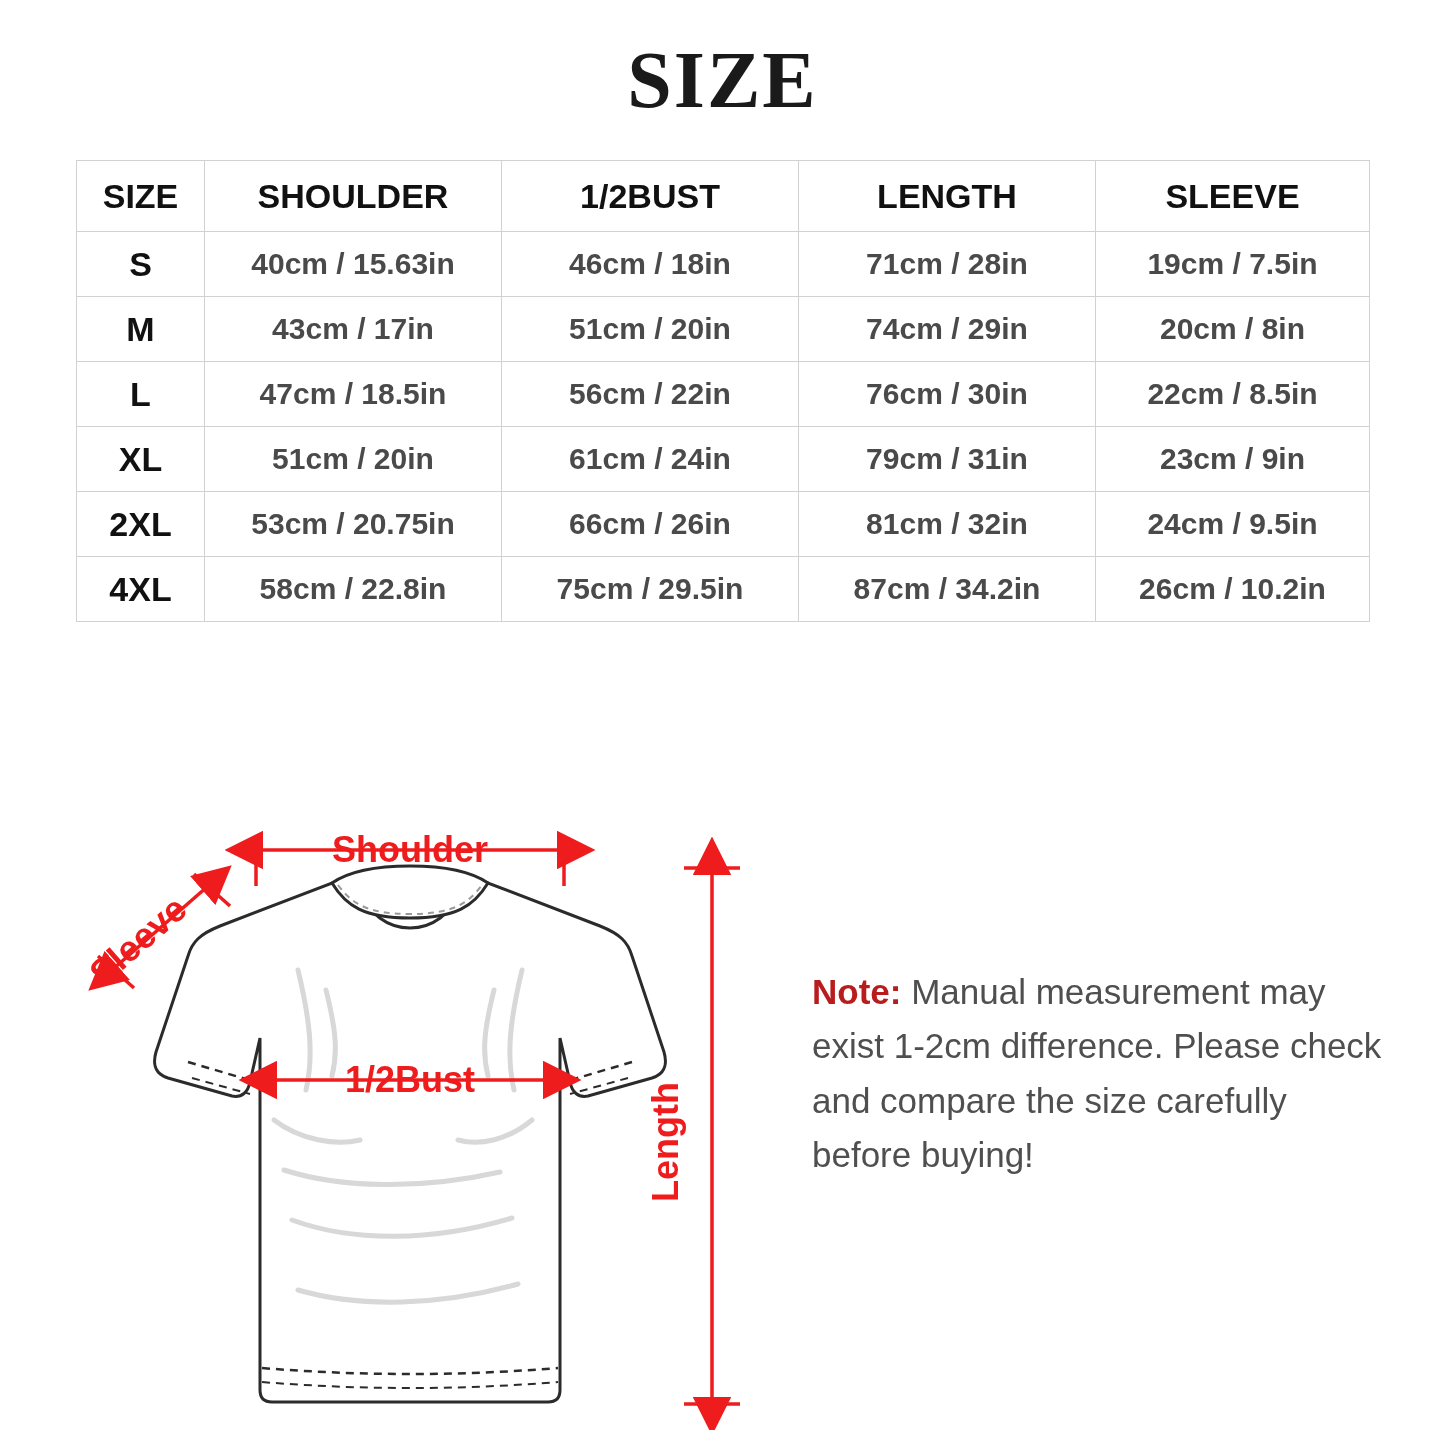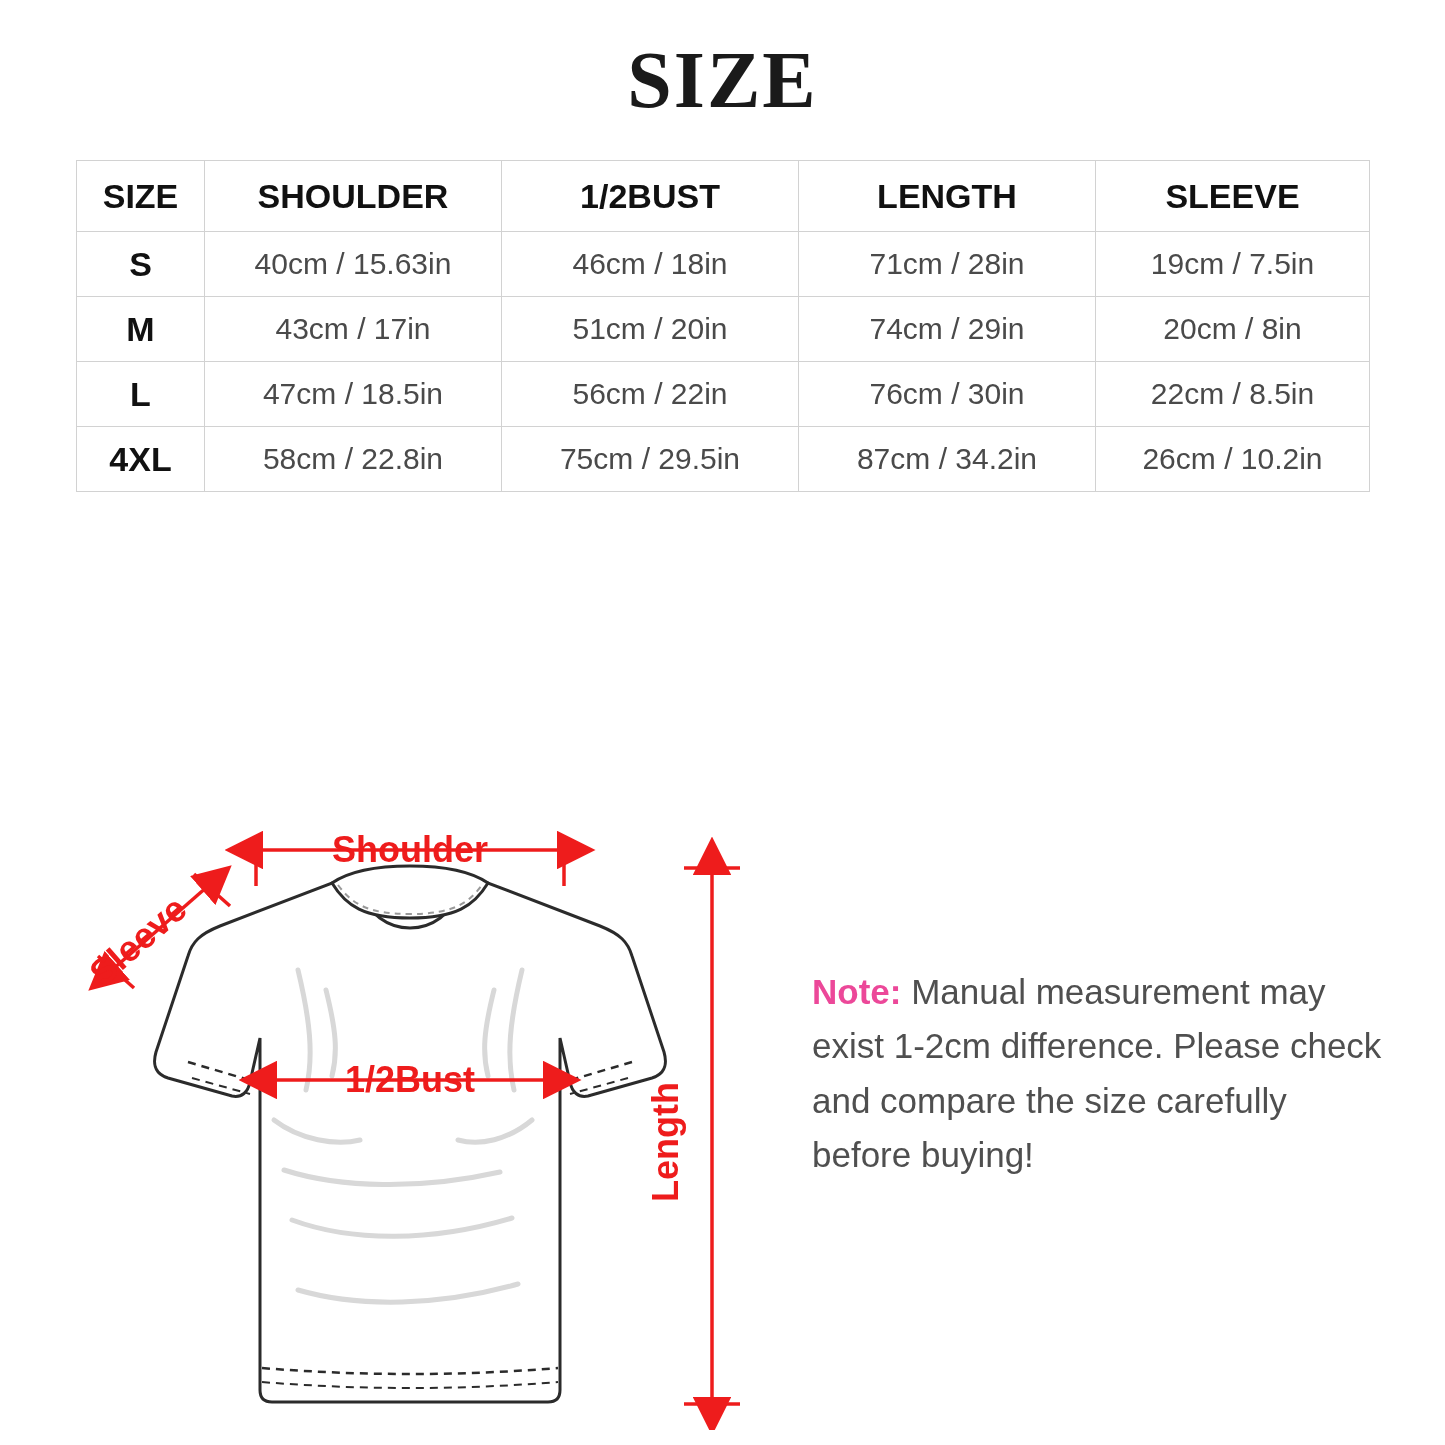--- a/index.html
+++ b/index.html
@@ -39,21 +39,21 @@
     border-collapse: collapse;
     table-layout: fixed;
   }
   #size-table th, #size-table td {
     border: 1px solid #d2d2d2;
     text-align: center;
     color: #4a4a4a;
     font-size: 30px;
     height: 64px;
     padding: 0;
-    font-weight: normal;
+    font-weight: bold;
   }
   #size-table thead th {
     font-size: 34px;
     font-weight: bold;
     color: #111;
     height: 70px;
   }
   #size-table tbody td.size-cell {
     font-size: 34px;
     font-weight: bold;
@@ -84,21 +84,21 @@
     position: absolute;
     left: 812px;
     top: 965px;
     width: 580px;
     font-size: 35px;
     line-height: 1.55;
     color: #4f4f4f;
   }
   #note .note-label {
     font-weight: bold;
-    color: #ec4899;
+    color: #b91c1c;
   }
 </style>
 </head>
 <body>
 
 <div id="title">SIZE</div>
 
 <table id="size-table">
   <colgroup>
     <col class="c0">
@@ -130,20 +130,34 @@
       <td>51cm / 20in</td>
       <td>74cm / 29in</td>
       <td>20cm / 8in</td>
     </tr>
     <tr>
       <td class="size-cell">L</td>
       <td>47cm / 18.5in</td>
       <td>56cm / 22in</td>
       <td>76cm / 30in</td>
       <td>22cm / 8.5in</td>
+    </tr>
+    <tr>
+      <td class="size-cell">XL</td>
+      <td>51cm / 20in</td>
+      <td>61cm / 24in</td>
+      <td>79cm / 31in</td>
+      <td>23cm / 9in</td>
+    </tr>
+    <tr>
+      <td class="size-cell">2XL</td>
+      <td>53cm / 20.75in</td>
+      <td>66cm / 26in</td>
+      <td>81cm / 32in</td>
+      <td>24cm / 9.5in</td>
     </tr>
     <tr>
       <td class="size-cell">4XL</td>
       <td>58cm / 22.8in</td>
       <td>75cm / 29.5in</td>
       <td>87cm / 34.2in</td>
       <td>26cm / 10.2in</td>
     </tr>
   </tbody>
 </table>

